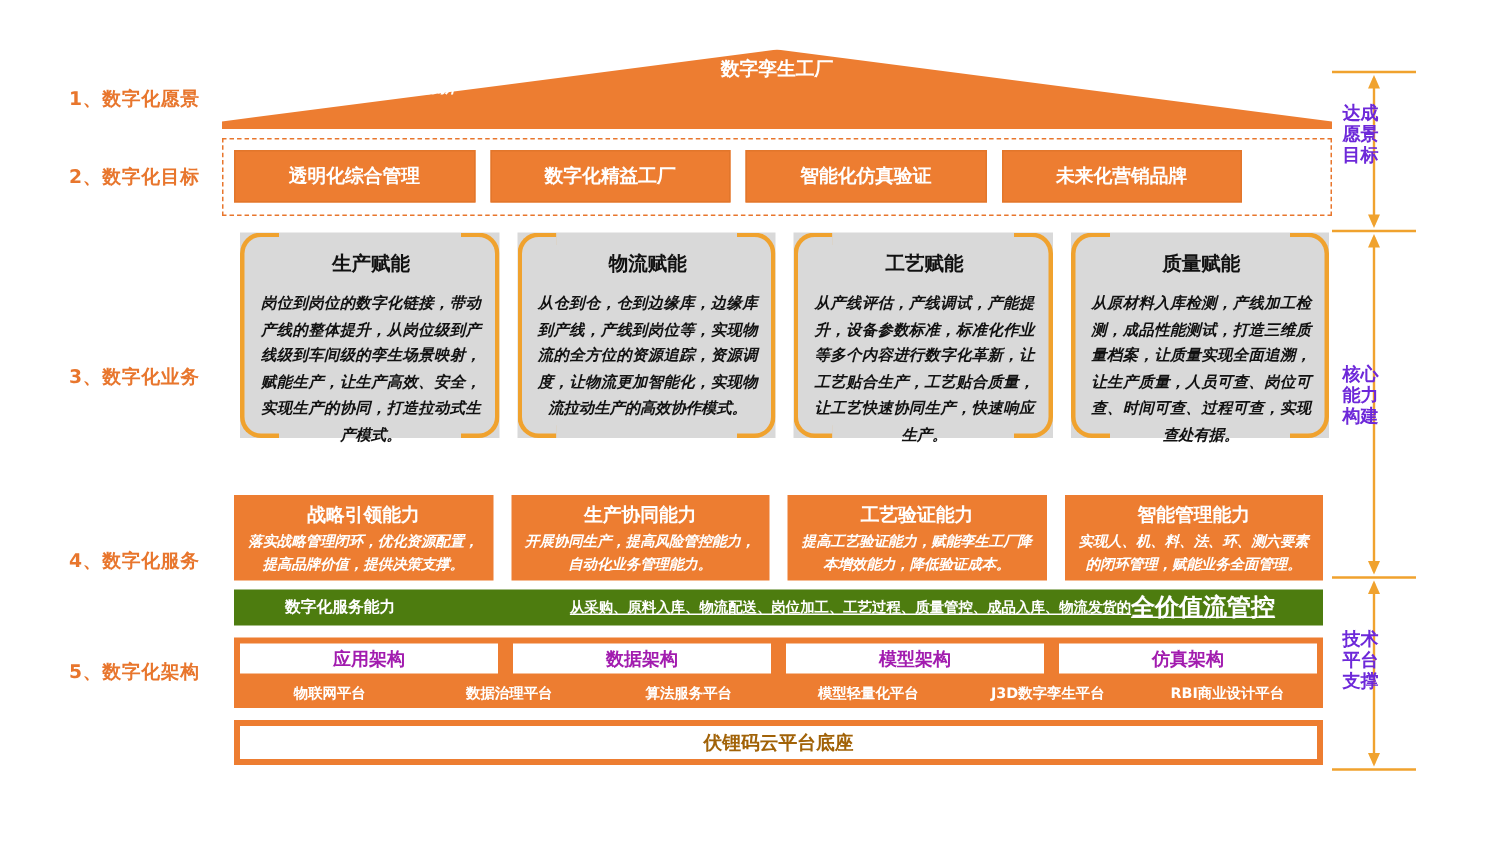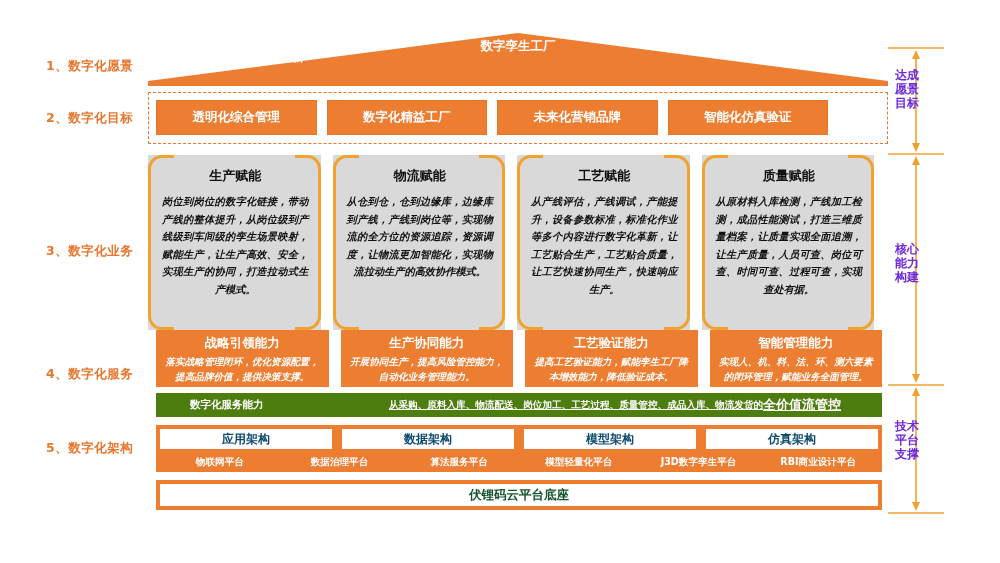--- a/index.html
+++ b/index.html
@@ -39,22 +39,22 @@
     display:flex;gap:10px;
   }
   .goal-box{
     flex:1;background:#ED7D31;color:#ffffff;
     display:flex;align-items:center;justify-content:center;
     font-size:12.5px;font-weight:bold;border:1px solid #E2762B;
   }
 
   
   .cards{
-    position:absolute;left:148px;top:155px;width:726px;height:175px;
-    display:flex;gap:12px;font-family:Liberation Mono, monospace;
+    position:absolute;left:160px;top:155px;width:726px;height:137px;
+    display:flex;gap:12px;
   }
   .card{
     flex:1;position:relative;background:#D9D9D9;
     padding:8px 12px 6px 14px;box-sizing:border-box;
   }
   .card .bracket{
     position:absolute;left:0;top:0;width:26px;height:100%;
     border:3px solid #F0A22E;border-right:none;
     border-top-left-radius:14px;border-bottom-left-radius:14px;
     box-sizing:border-box;pointer-events:none;
@@ -94,50 +94,50 @@
   }
   .svc-band-label{
     position:absolute;left:34px;top:0;height:24px;display:flex;align-items:center;
     font-size:10.5px;font-weight:bold;
   }
   .svc-band-text{
     position:absolute;left:200px;top:0;right:8px;height:24px;
     display:flex;align-items:center;justify-content:center;
     font-size:9.6px;font-weight:bold;text-decoration:underline;white-space:nowrap;
   }
-  .svc-band-text b{font-size:13px;}
+  .svc-band-text b{font-size:16px;}
 
   
   .arch-outer{
     position:absolute;left:156px;top:425px;width:726px;height:47px;
     background:#ED7D31;box-sizing:border-box;padding:4px;
   }
   .arch-row{display:flex;gap:10px;height:20px;}
   .arch-box{
-    flex:1;background:#ffffff;color:#0c4a6e;display:flex;
+    flex:1;background:#ffffff;color:#a21caf;display:flex;
     align-items:center;justify-content:center;
     font-size:12px;font-weight:bold;
   }
   .arch-plat{
     display:flex;height:19px;margin-top:4px;
   }
   .arch-plat span{
     flex:1;color:#ffffff;font-size:9.6px;font-weight:bold;
     display:flex;align-items:center;justify-content:center;
   }
 
   
   .base-outer{
     position:absolute;left:156px;top:480px;width:726px;height:30px;
     background:#ED7D31;box-sizing:border-box;padding:4px;
   }
   .base-inner{
     width:100%;height:100%;background:#ffffff;
     display:flex;align-items:center;justify-content:center;
-    font-size:12.5px;font-weight:bold;color:#14532d;box-sizing:border-box;
+    font-size:12.5px;font-weight:bold;color:#a16207;box-sizing:border-box;
   }
 
   
   .side{position:absolute;left:884px;top:30px;width:70px;height:500px;}
   .side-label{
     position:absolute;width:34px;text-align:center;color:#6d28d9;
     font-weight:bold;font-size:12px;line-height:1.18;left:6px;
   }
 </style>
 </head>
@@ -156,22 +156,22 @@
       <polygon points="370,0 740,48 740,53 0,53 0,48" fill="#ED7D31"></polygon>
     </svg>
   </div>
   <div class="roof-title">数字孪生工厂</div>
   <div class="roof-sub">数字赋能业务，孪生引领创新</div>
 
   <div class="goal-band"></div>
   <div class="goal-row">
     <div class="goal-box">透明化综合管理</div>
     <div class="goal-box">数字化精益工厂</div>
+    <div class="goal-box">智能化仿真验证</div>
     <div class="goal-box">未来化营销品牌</div>
-    <div class="goal-box">智能化仿真验证</div>
   </div>
 
   <div class="cards">
     <div class="card">
       <span class="bracket"></span>
       <span class="bracket-r"></span>
       <div class="card-title">生产赋能</div>
       <div class="card-body">岗位到岗位的数字化链接，带动产线的整体提升，从岗位级到产线级到车间级的孪生场景映射，赋能生产，让生产高效、安全，实现生产的协同，打造拉动式生产模式。</div>
     </div>
     <div class="card">

